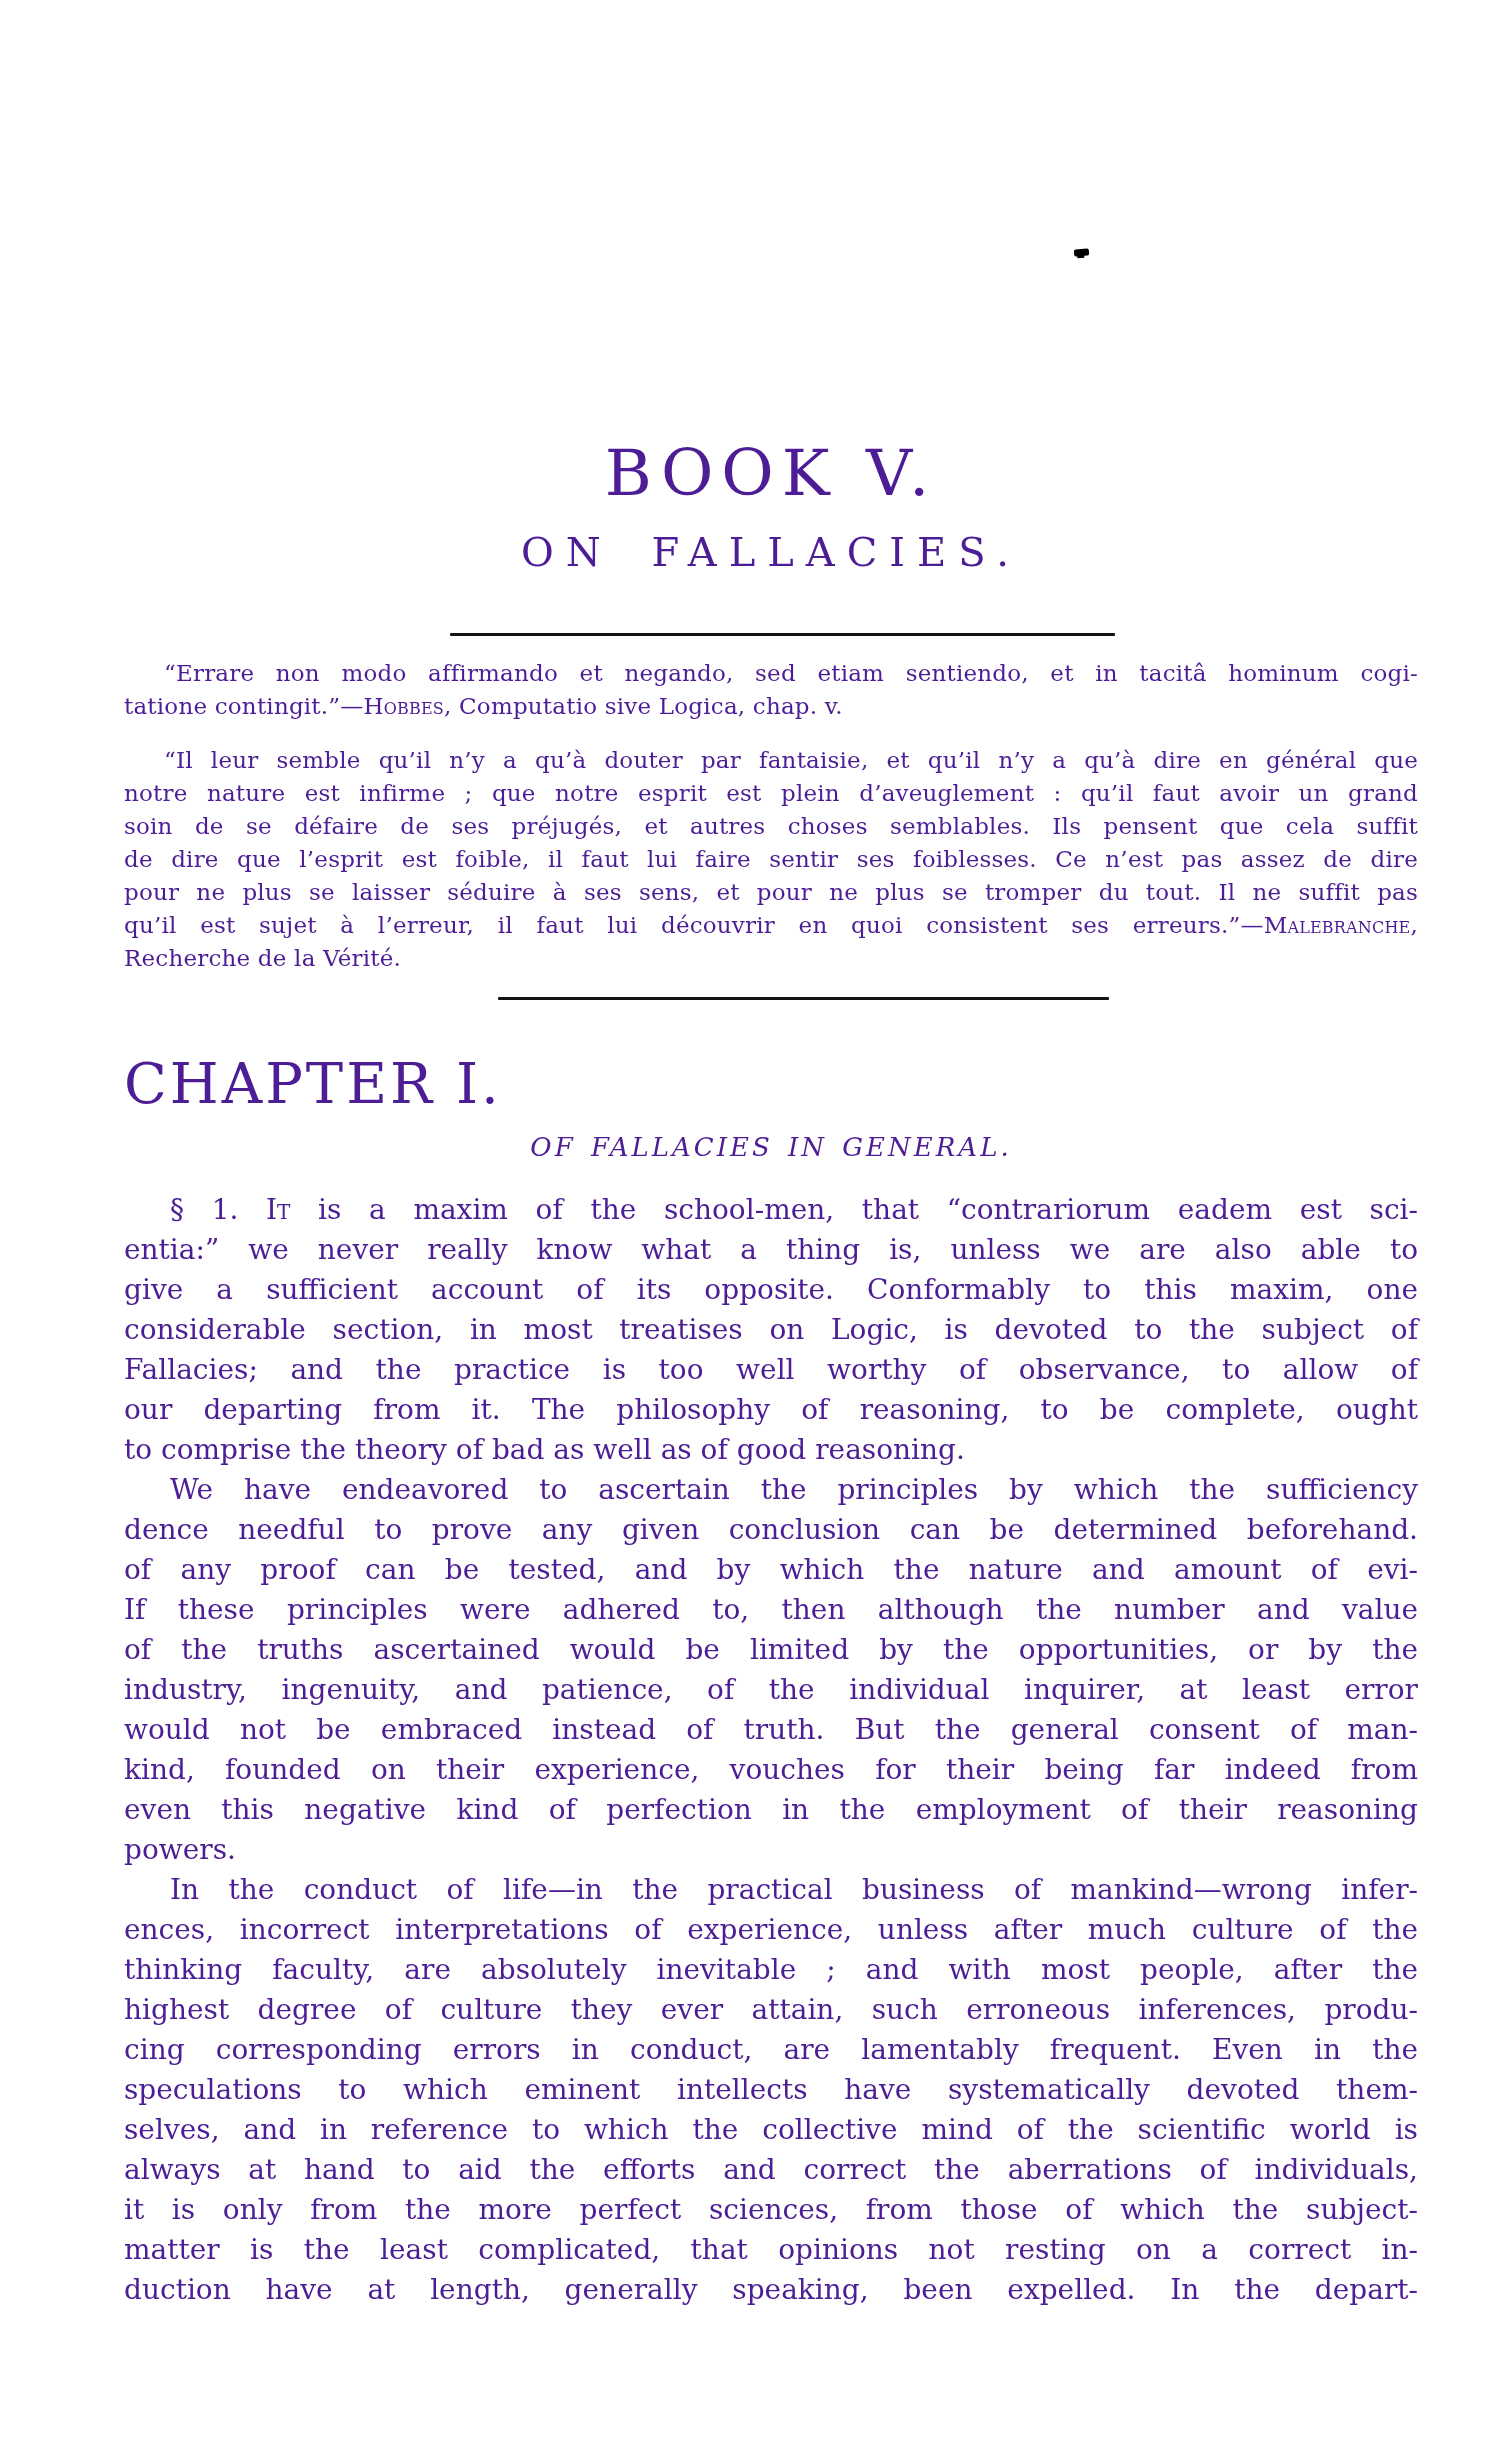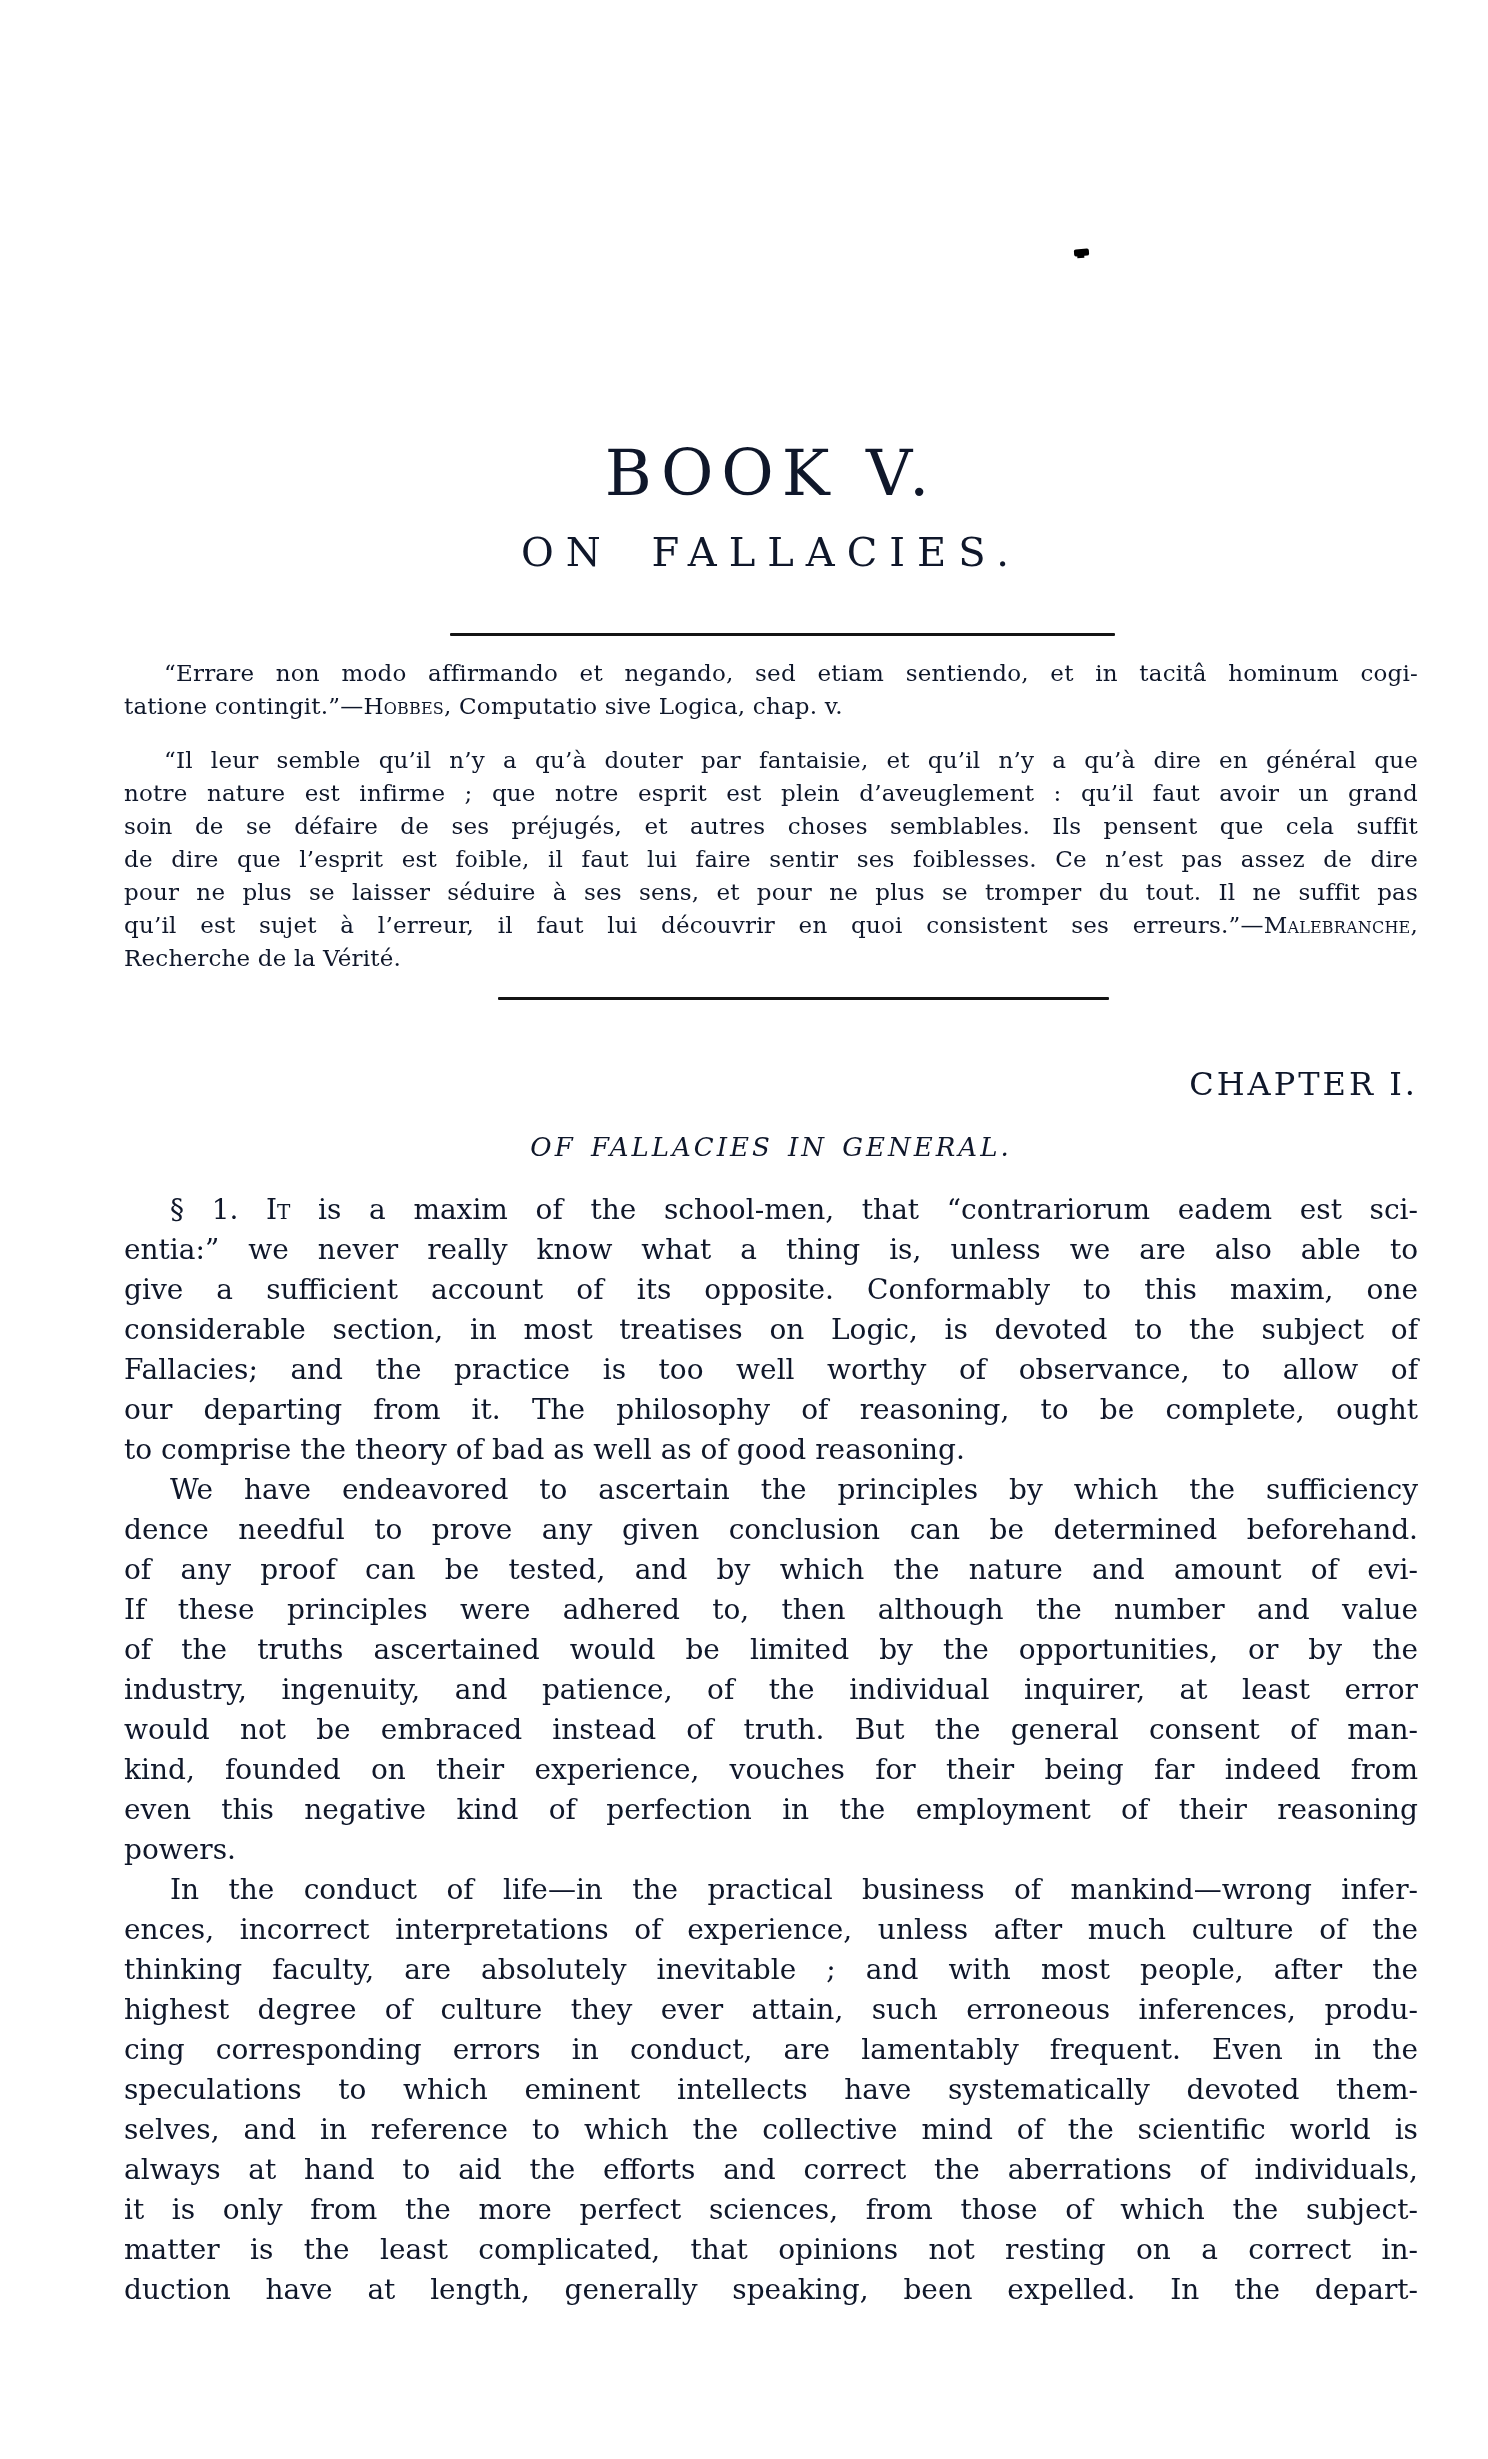--- a/index.html
+++ b/index.html
@@ -5,21 +5,21 @@
   html, body {
     margin: 0;
     padding: 0;
     background: #ffffff;
   }
   .page {
     position: relative;
     width: 1489px;
     height: 2460px;
     background: #ffffff;
-    color: #0f172a;
+    color: #4c1d95;
     font-family: "DejaVu Serif", "Liberation Serif", serif;
     overflow: hidden;
   }
   .abs { position: absolute; }
 
   
   .book-heading {
     top: 441px; left: 124px; width: 1294px;
     text-align: center;
     font-size: 64px;
@@ -31,22 +31,22 @@
     top: 530px; left: 124px; width: 1294px;
     text-align: center;
     font-size: 40px;
     letter-spacing: 12px;
     word-spacing: 14px;
     line-height: 44px;
     white-space: nowrap;
   }
   .chapter-heading {
     top: 1061px; left: 124px; width: 1294px;
-    text-align: right;
-    font-size: 32px;
+    text-align: left;
+    font-size: 56px;
     letter-spacing: 3px;
     line-height: 46px;
     white-space: nowrap;
   }
   .chapter-subheading {
     top: 1132px; left: 124px; width: 1294px;
     text-align: center;
     font-size: 26px;
     letter-spacing: 3px;
     word-spacing: 4px;

